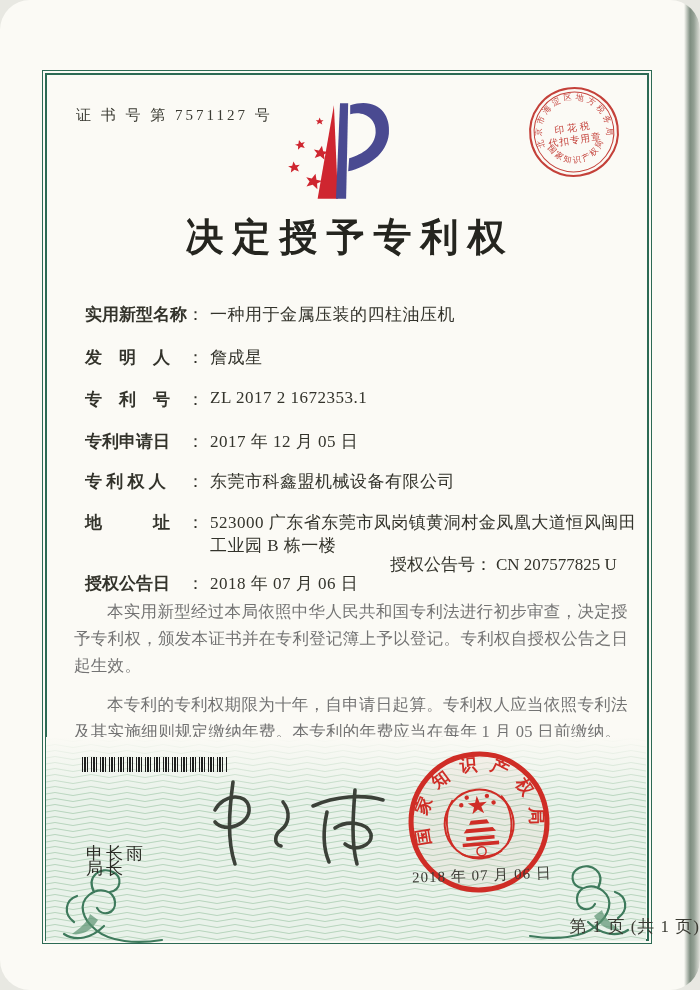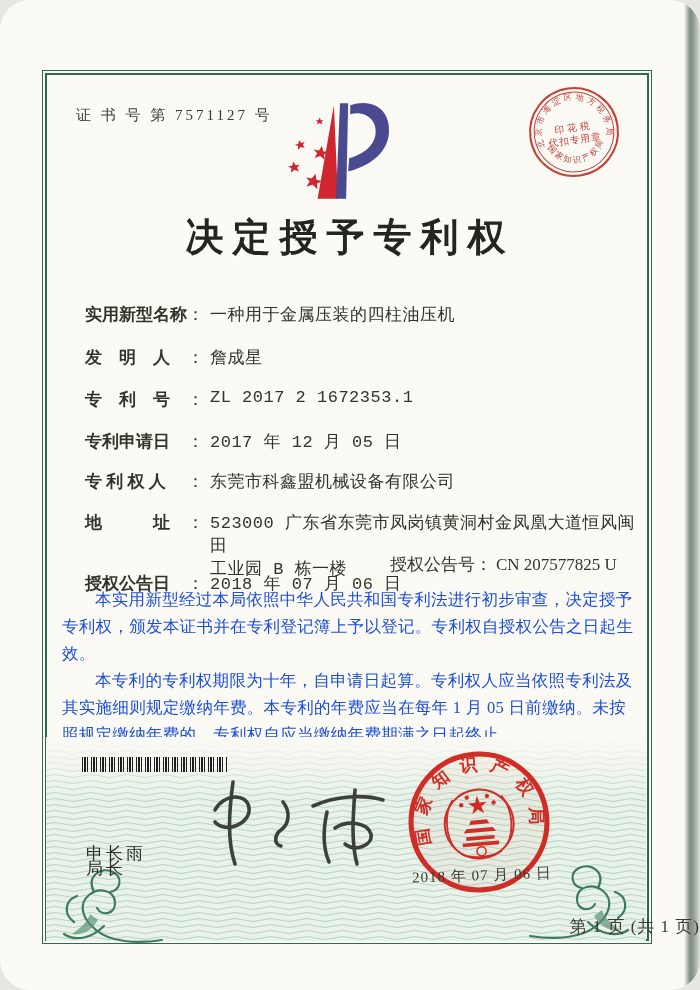--- a/index.html
+++ b/index.html
@@ -10,25 +10,25 @@
   .frame{position:absolute;left:42px;top:70px;width:608px;height:872px;border:1px solid #2c6a54;}
   .frame-inner{position:absolute;inset:2px;border:2px solid #2c6a54;}
   .cert-no{position:absolute;left:76px;top:106px;font-size:15px;letter-spacing:3px;color:#3a3a32;}
   .logo{position:absolute;left:283px;top:95px;width:112px;height:112px;}
   .title{position:absolute;left:0;top:212px;width:700px;text-align:center;font-size:38px;
     font-weight:600;letter-spacing:9px;color:#25251f;}
   .field-row{position:absolute;left:85px;font-size:17px;color:#33332b;white-space:nowrap;}
   .field-row .label{display:inline-block;width:102px;white-space:pre;font-weight:bold;}
   .field-row .colon{display:inline-block;margin-right:6px;}
   .field-row .value{display:inline-block;vertical-align:top;white-space:pre-line;max-width:440px;
-    letter-spacing:0.5px;font-family:Liberation Mono, monospace;}
+    letter-spacing:0.5px;}
   .grant-no{position:absolute;left:390px;top:553px;font-size:17px;color:#33332b;white-space:nowrap;}
   .grant-no .colon{margin-right:4px;}
   .body-text{position:absolute;left:62px;top:586px;width:580px;}
-  .body-text p{margin:0;text-indent:2em;font-size:16.5px;line-height:1.64;color:#1d4ed8;
+  .body-text p{margin:12px;text-indent:2em;font-size:16.5px;line-height:1.64;color:#737373;
     letter-spacing:0.3px;}
   .guilloche{position:absolute;left:46px;top:737px;width:600px;height:204px;z-index:1;}
   .guilloche-fade{position:absolute;left:46px;top:737px;width:600px;height:60px;z-index:1;
     background:linear-gradient(to bottom,#fbfaf5 0,rgba(251,250,245,0) 100%);}
   .barcode{position:absolute;left:82px;top:757px;width:146px;height:15px;z-index:3;
     background:repeating-linear-gradient(90deg,#1d1d1d 0 1px,transparent 1px 2px,#1d1d1d 2px 4px,
     transparent 4px 5px,#1d1d1d 5px 6px,transparent 6px 9px);}
   .sig-title{position:absolute;left:86px;top:810px;font-size:17px;letter-spacing:3px;color:#2b2b25;z-index:3;margin-top:47px;}
   .sig-name{position:absolute;left:86px;top:842px;font-size:17px;letter-spacing:3px;color:#2b2b25;z-index:3;}
   .signature-svg{position:absolute;left:185px;top:772px;width:210px;height:100px;z-index:3;}

